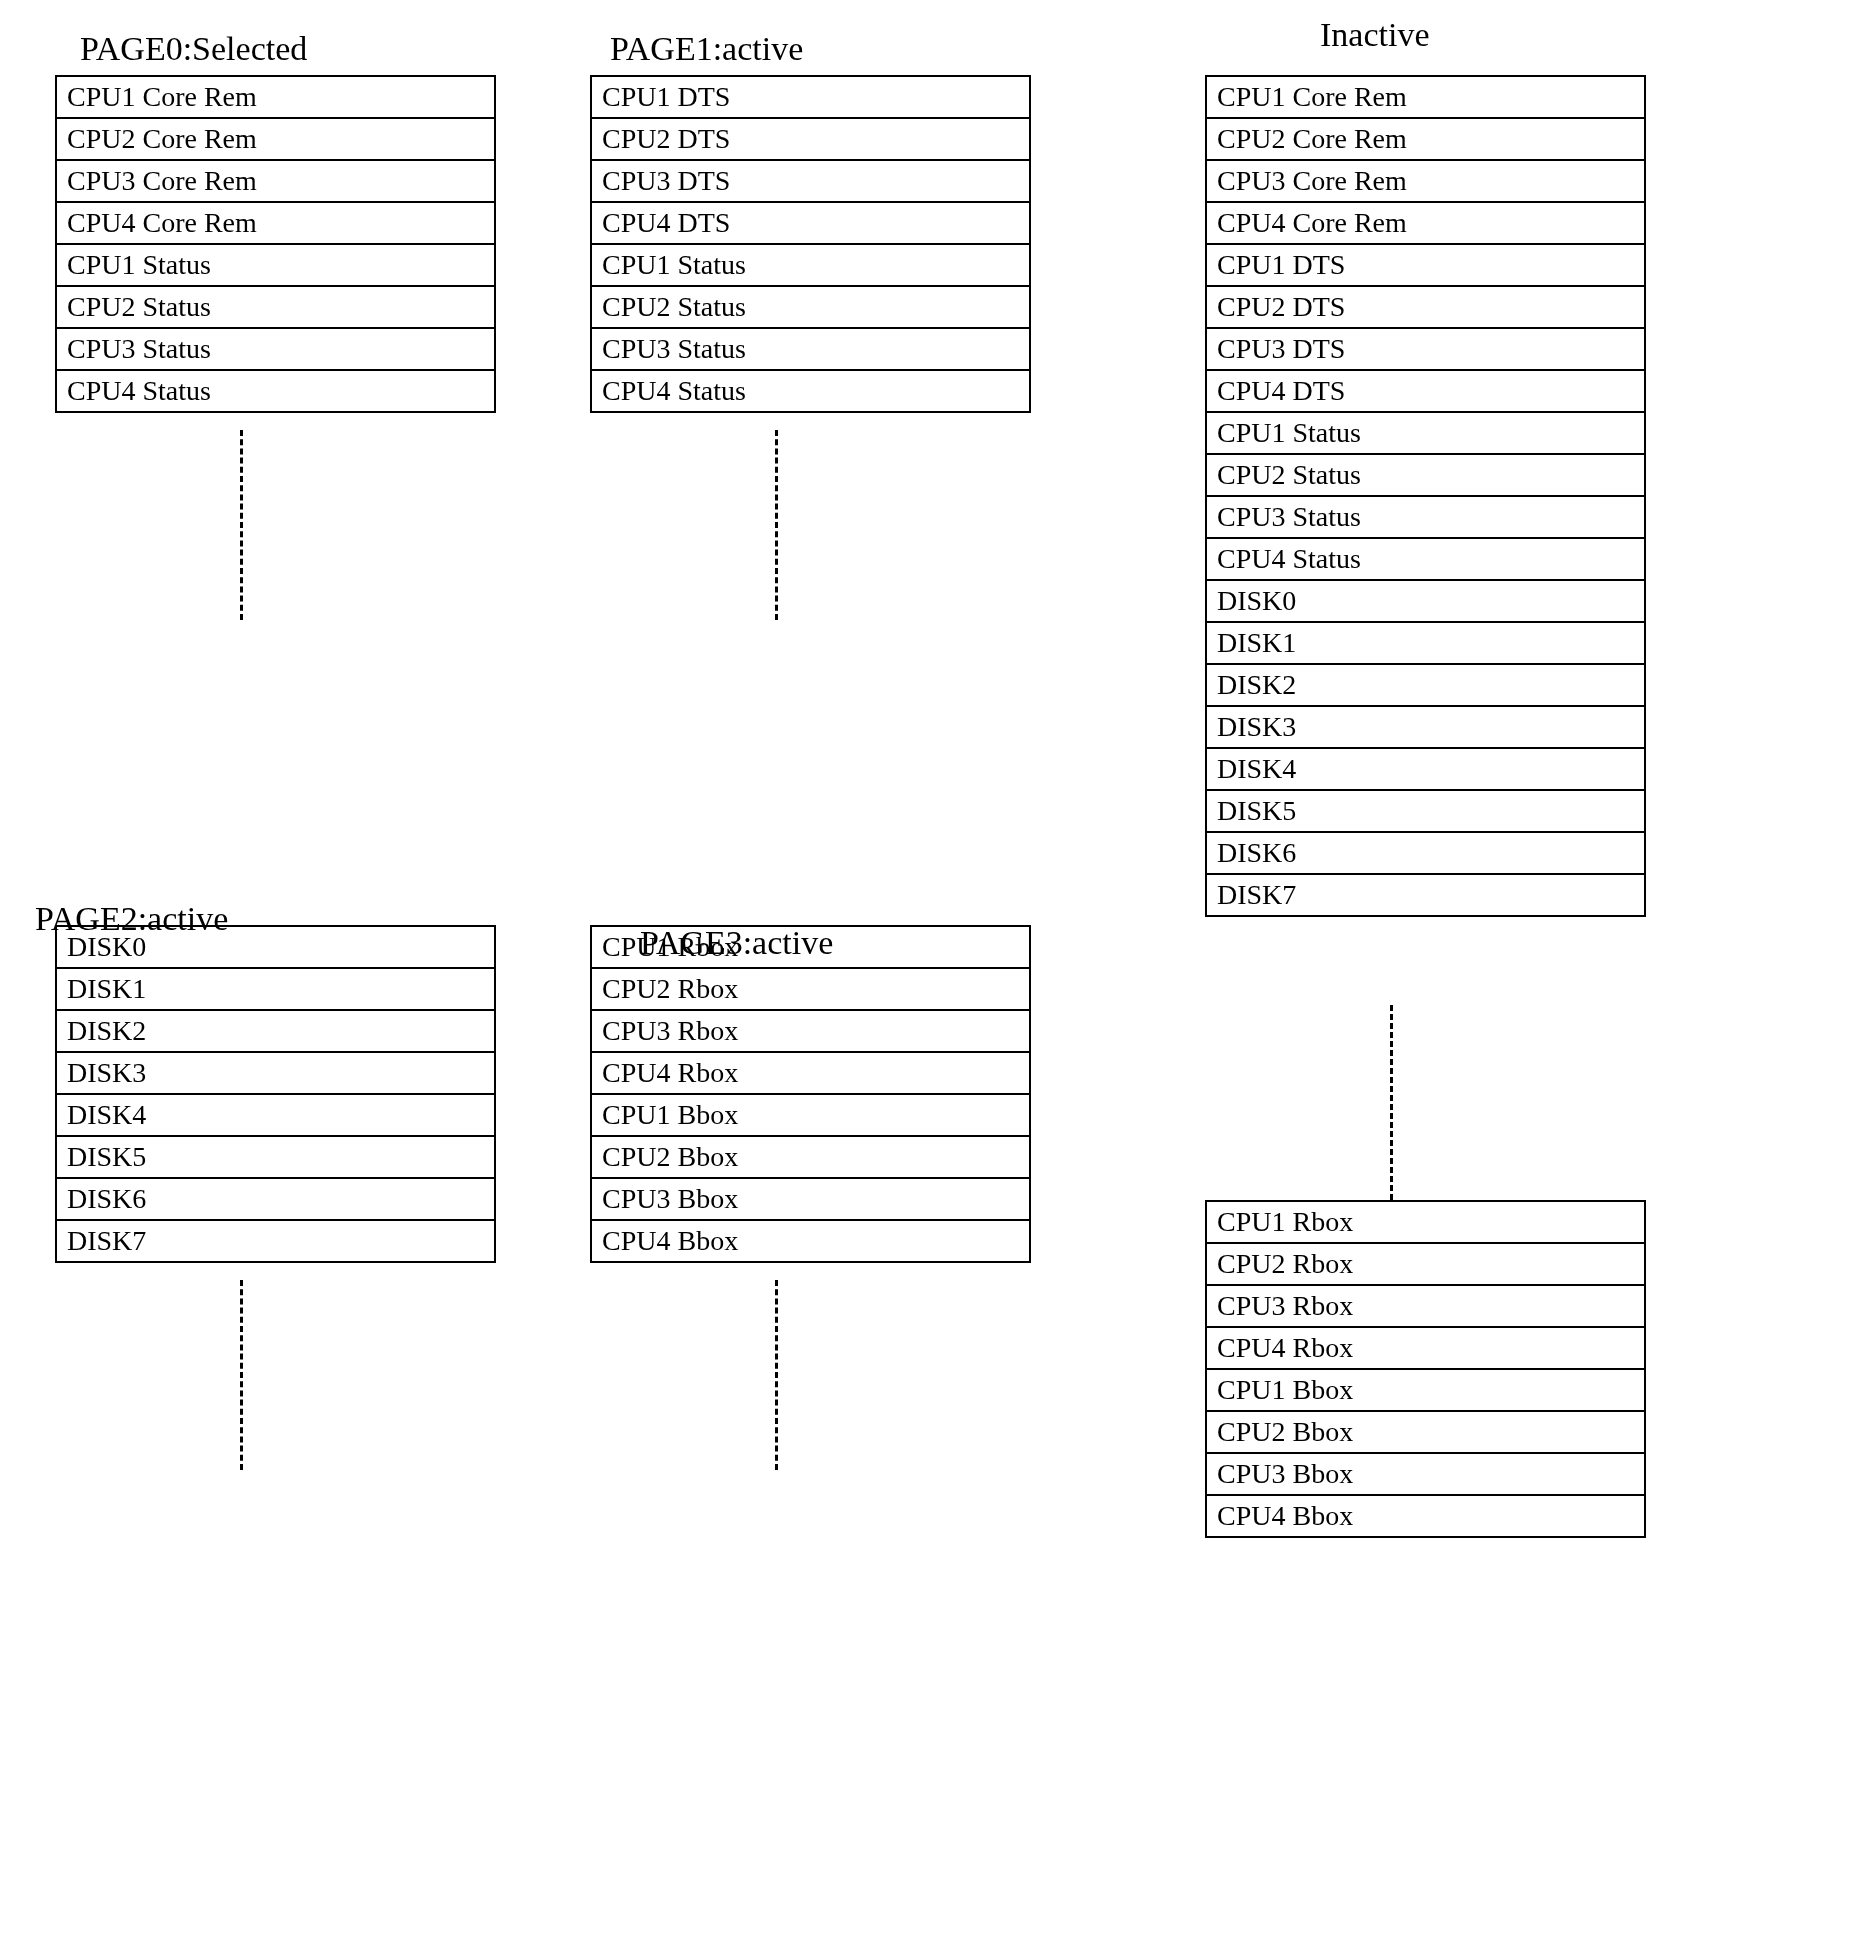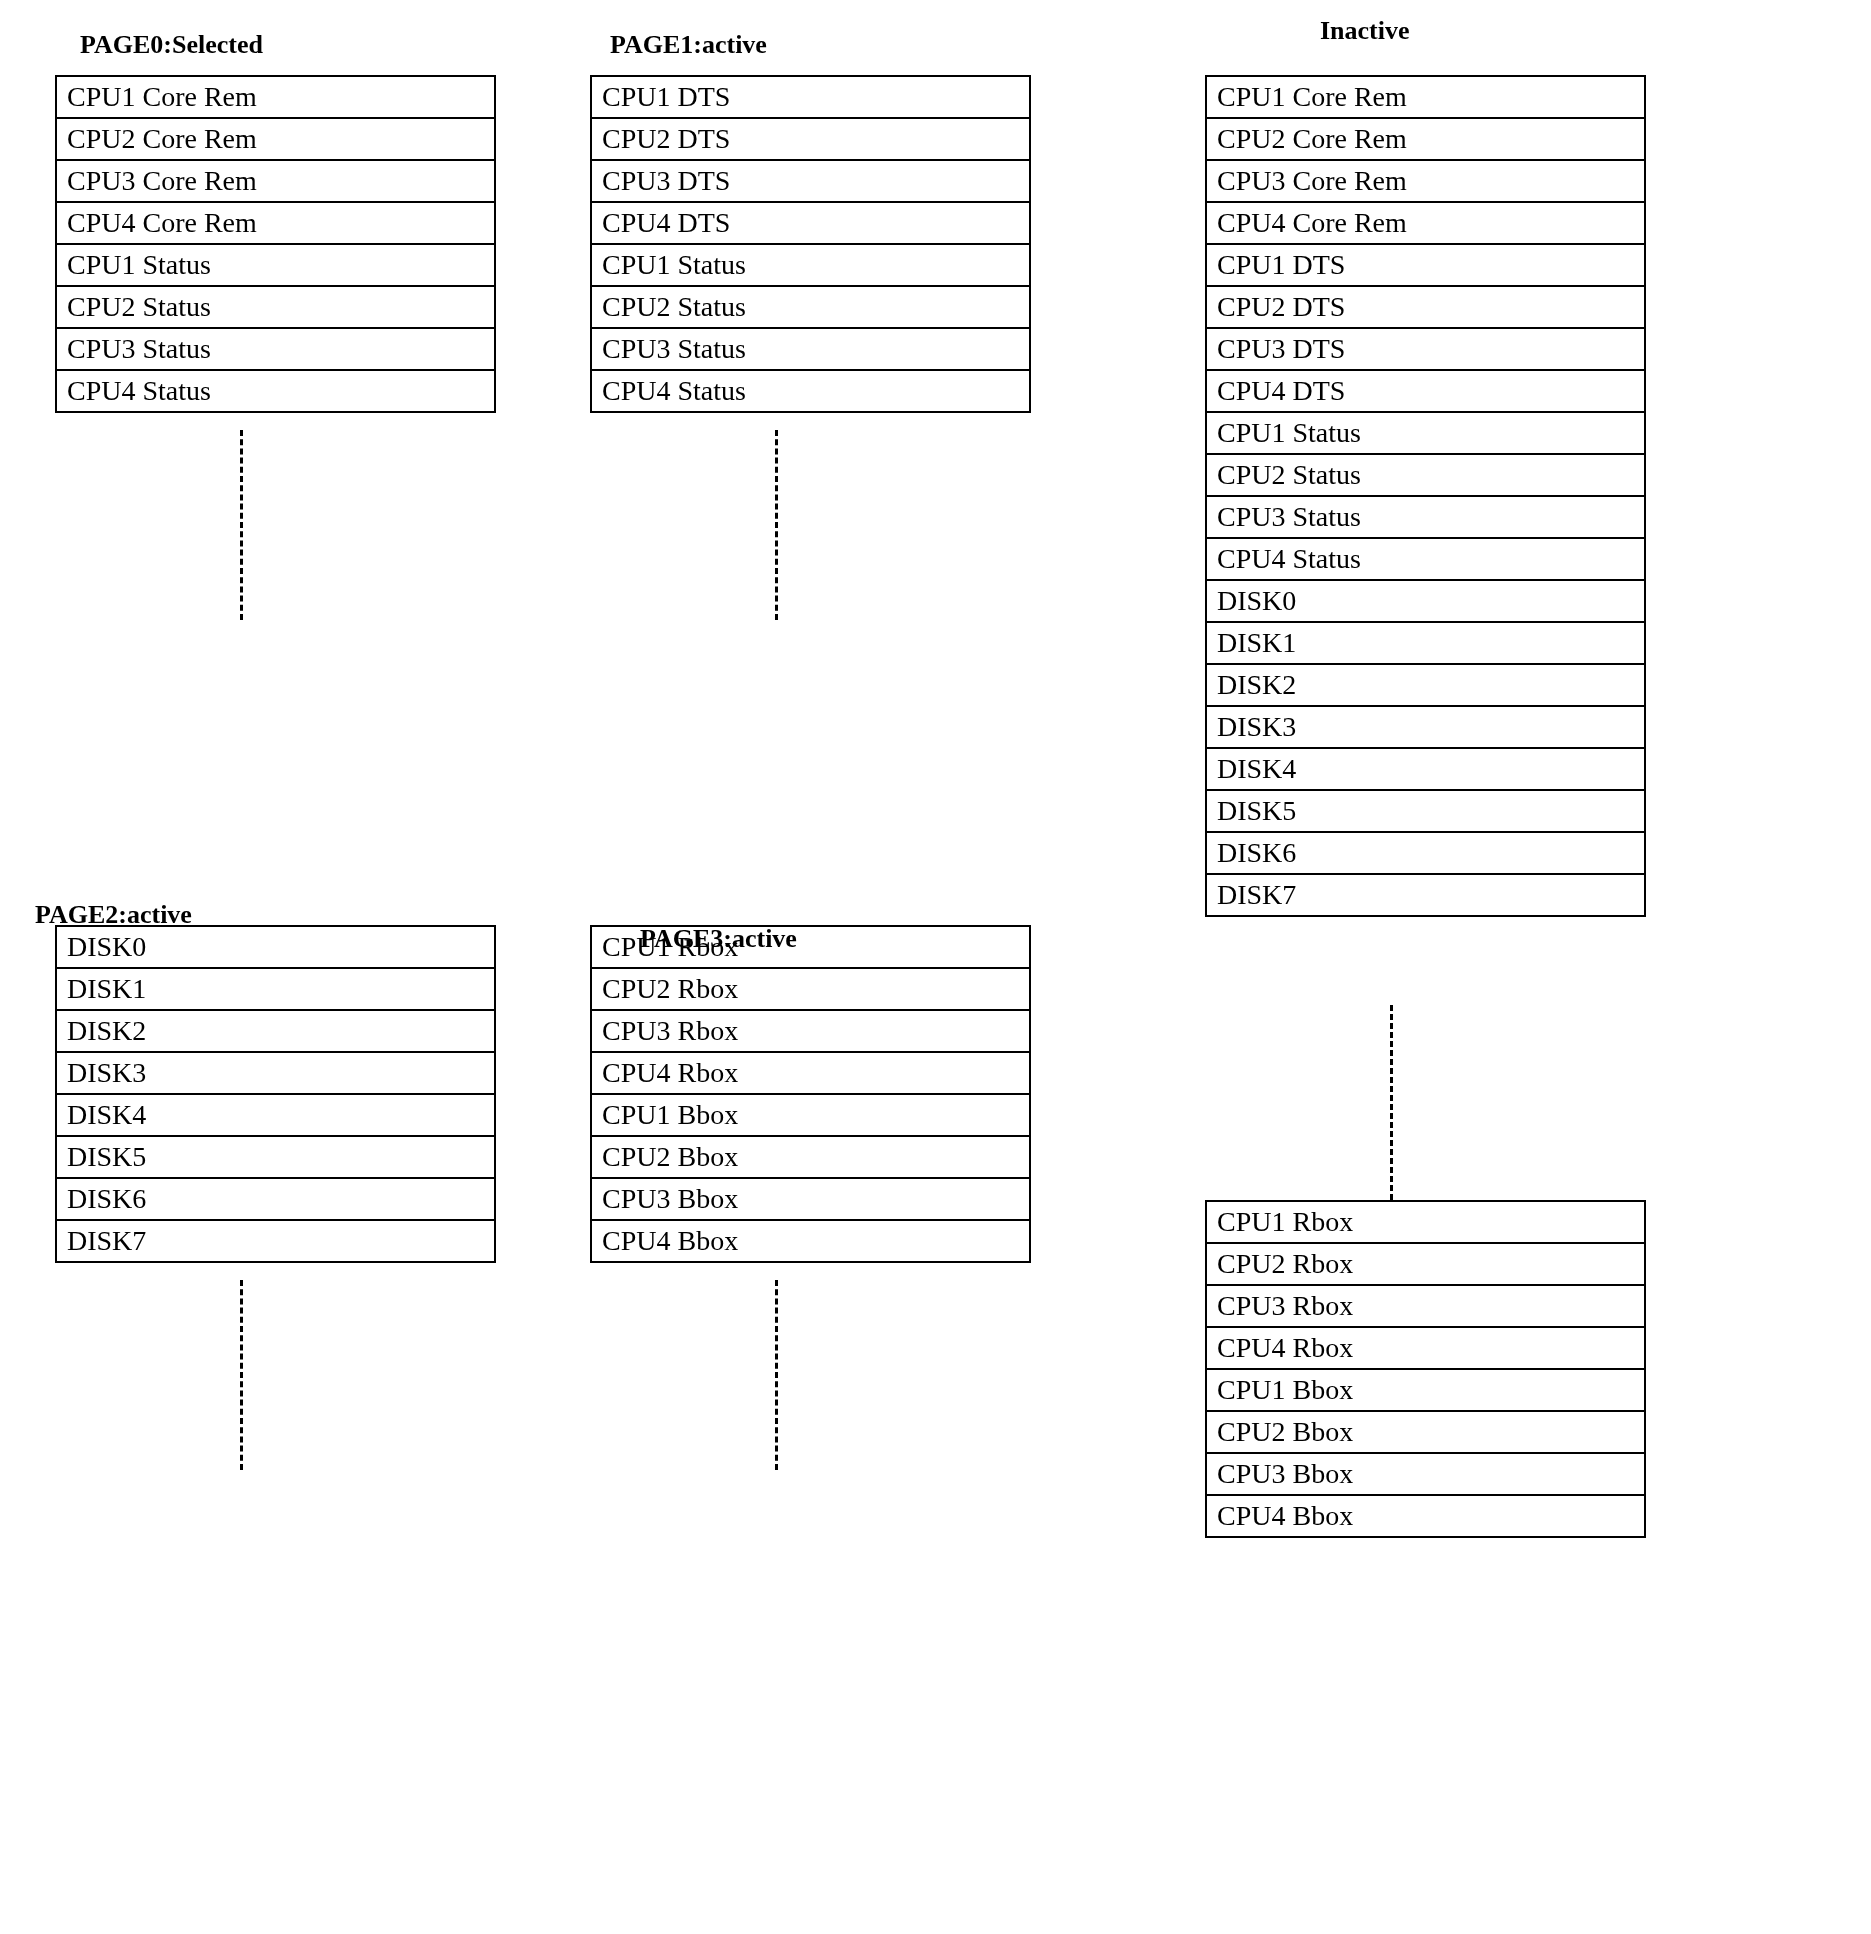--- a/index.html
+++ b/index.html
@@ -10,22 +10,21 @@
     font-size: 28px;
     color: #000;
   }
   .canvas {
     position: relative;
     width: 1871px;
     height: 1934px;
   }
   .col-title {
     position: absolute;
-    font-size: 26px;
-    font-weight: bold;
+    font-size: 34px;
   }
   .list-table {
     position: absolute;
     border-collapse: collapse;
     width: 441px;
   }
   .list-table td {
     border: 2px solid #000;
     padding: 4px 10px 4px 10px;
     height: 32px;

